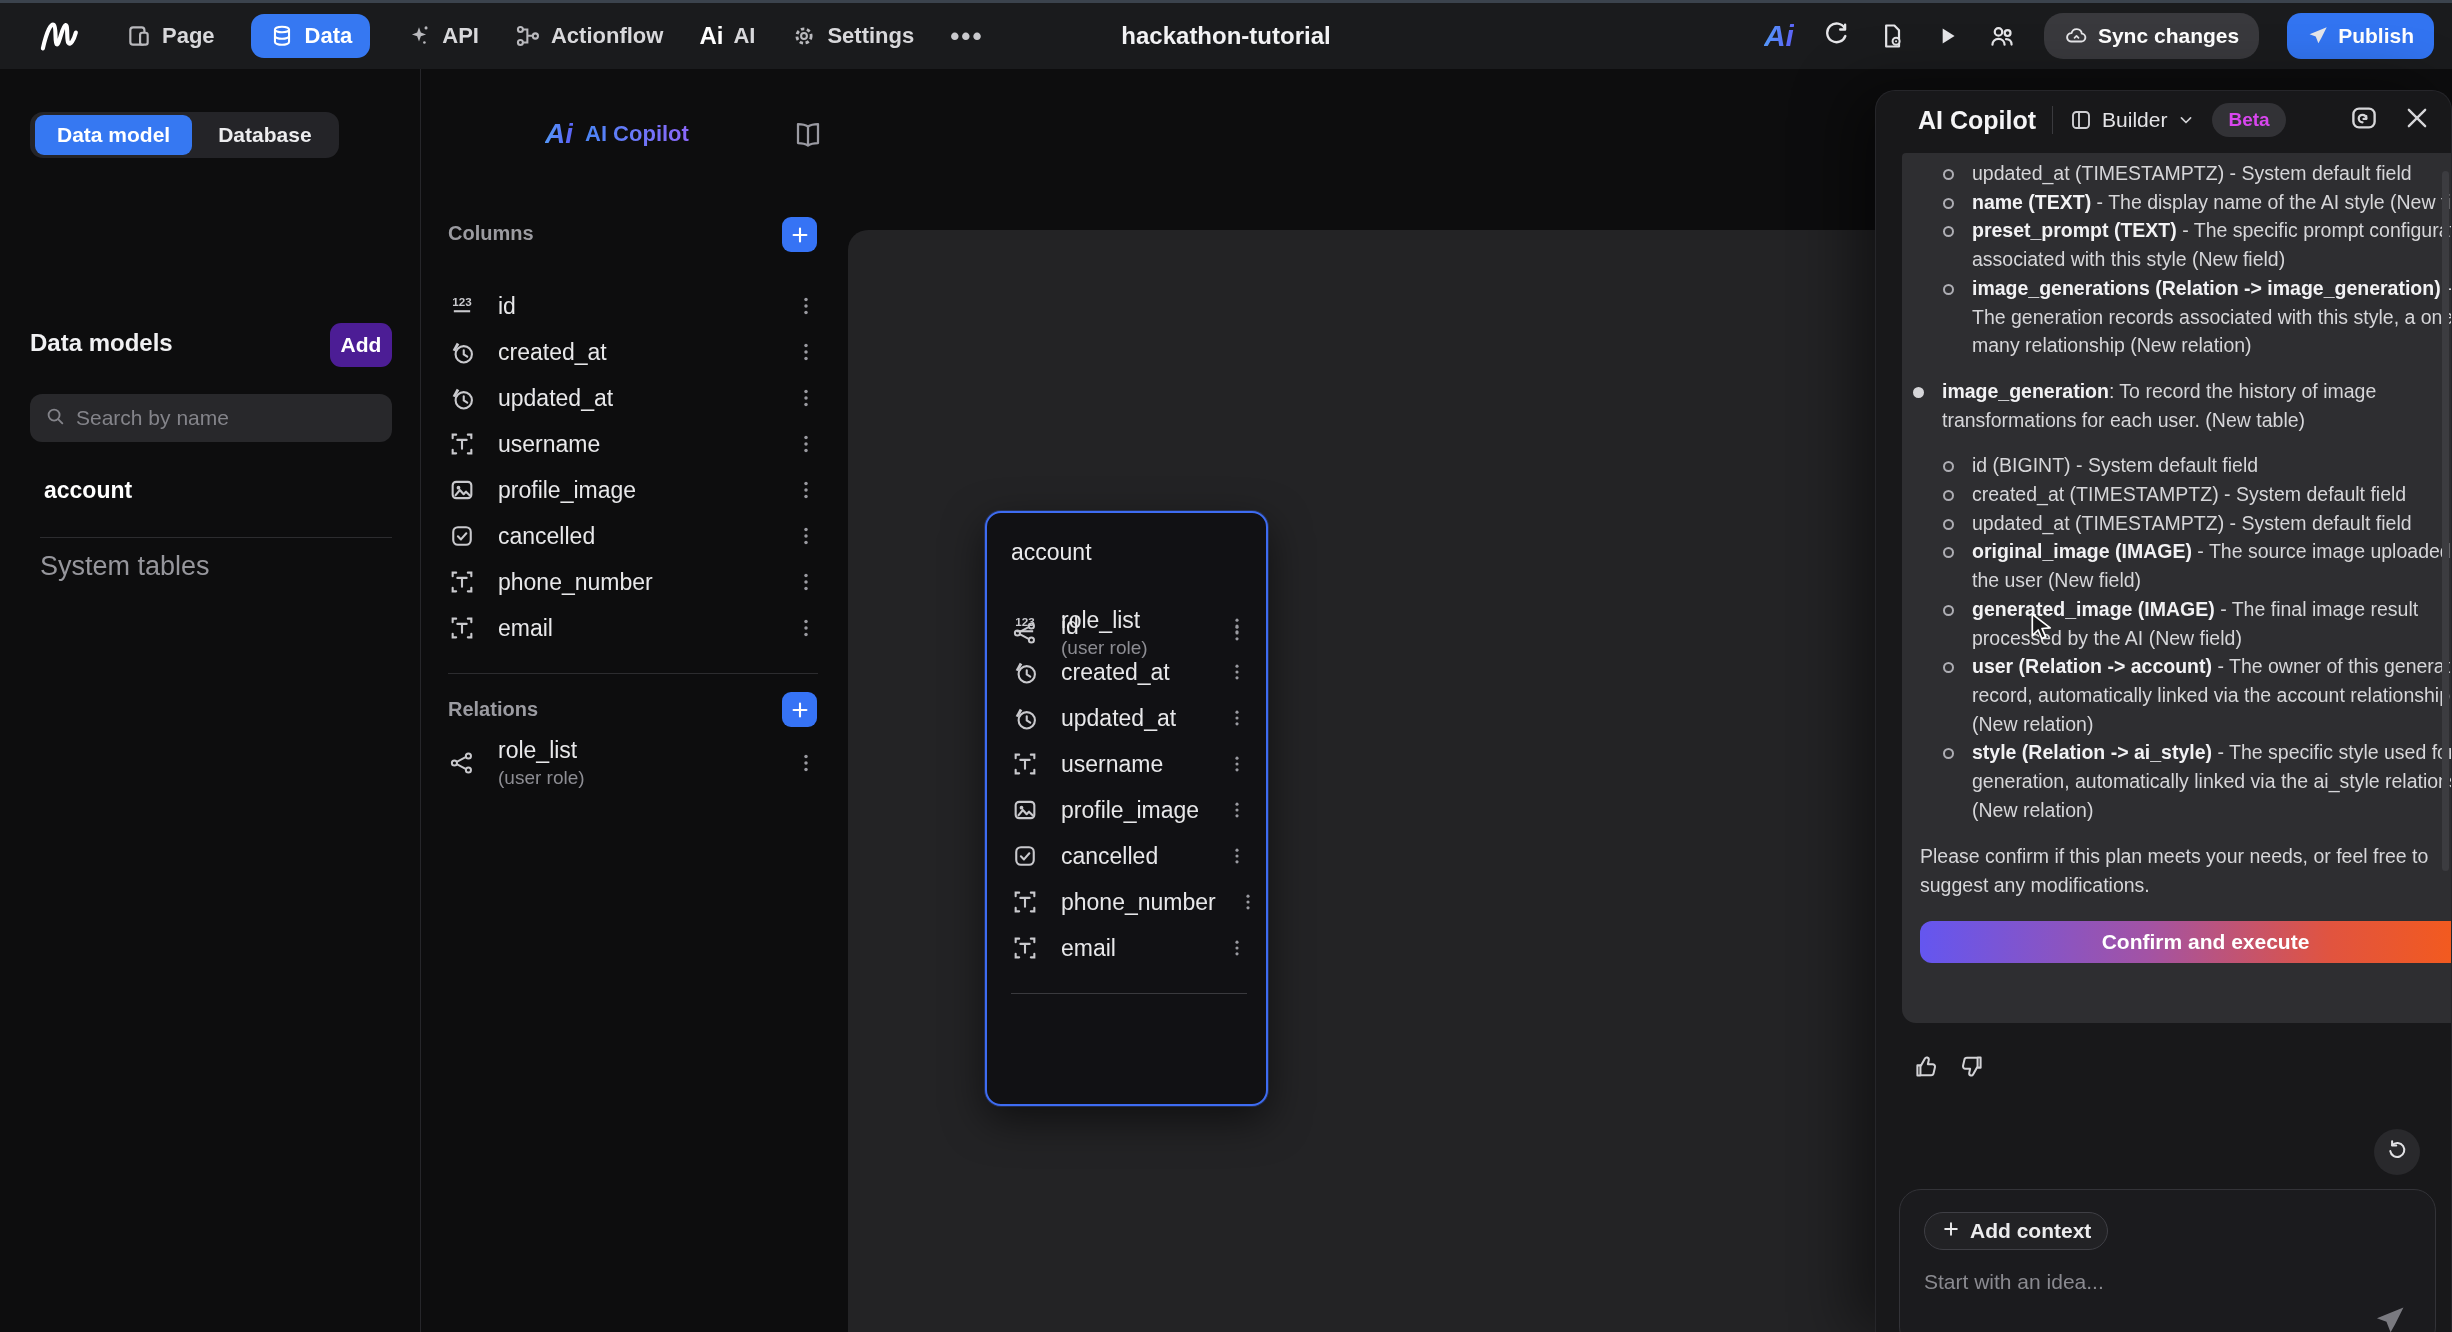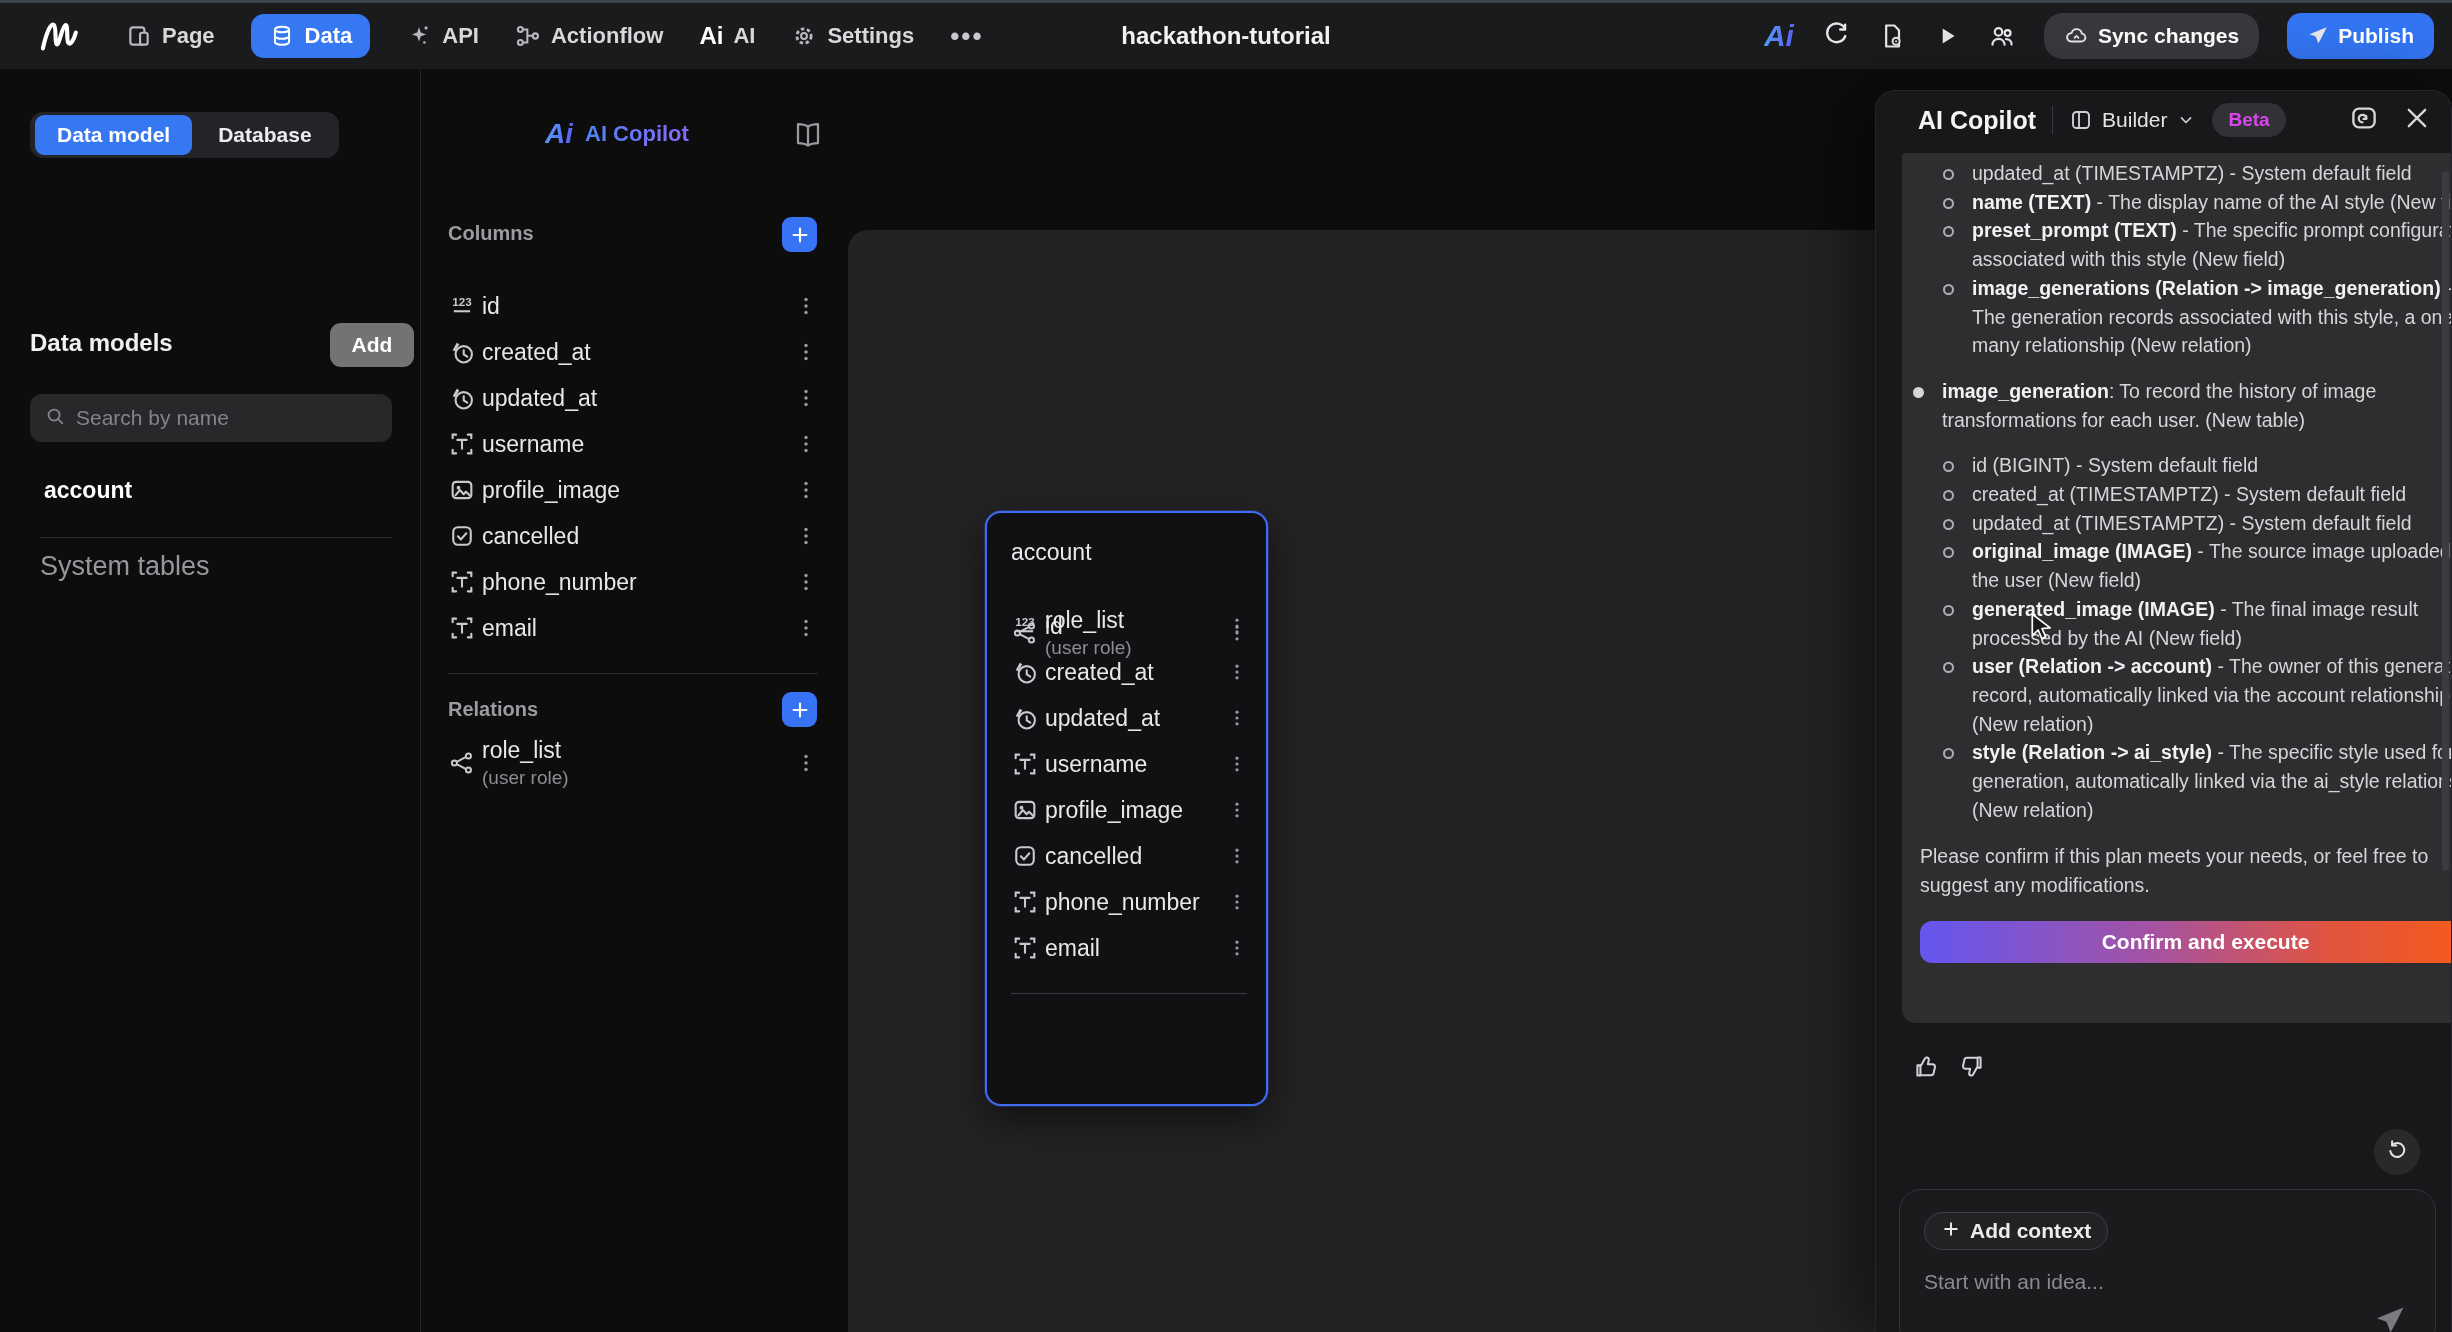--- a/index.html
+++ b/index.html
@@ -28,33 +28,33 @@
   .seg .pill { font-size:21px; font-weight:700; padding:8px 22px; border-radius:9px; color:#ececee; }
   .seg .pill.on { background:#3678f2; color:#fff; }
   .copilot-launch { position:absolute; left:545px; top:118px; display:flex; align-items:center; gap:12px; }
   .copilot-launch .label { font-size:22px; font-weight:700; background:linear-gradient(90deg,#4b86f7,#8b67f9); -webkit-background-clip:text; background-clip:text; color:transparent; }
   .book-btn { position:absolute; left:793px; top:120px; color:#9a9aa2; }
 
   
   .sidebar { position:absolute; left:0; top:69px; width:420px; bottom:0;margin-top:32px; }
   .vdiv { position:absolute; left:420px; top:69px; bottom:0; width:1px; background:#26262a; }
   .sb-head { position:absolute; left:30px; top:228px; color:#f1f1f3; font-size:24px; font-weight:700; }
-  .btn-add { position:absolute; left:330px; top:222px; width:84px; height:44px; background:#737373; border-radius:11px; color:#fff; font-size:21px; font-weight:600; display:flex; align-items:center; justify-content:center; }
+  .btn-add { position:absolute; left:330px; top:222px; width:62px; height:44px; background:#4c1d95; border-radius:11px; color:#fff; font-size:21px; font-weight:600; display:flex; align-items:center; justify-content:center; }
   .search { position:absolute; left:30px; top:293px; width:362px; height:48px; background:#28282b; border-radius:12px; display:flex; align-items:center; padding:0 14px; gap:10px; color:#84848a; }
   .search input { background:transparent; border:none; outline:none; color:#cfcfd4; font-size:21px; width:100%; font-family:"Liberation Sans", sans-serif; }
   .search input::placeholder { color:#84848a; }
   .model-item { position:absolute; left:44px; top:376px; color:#ffffff; font-size:23px; font-weight:700; }
   .sb-div { position:absolute; left:40px; top:436px; width:352px; height:1px; background:#2c2c2f; }
   .sys-tables { position:absolute; left:40px; top:450px; color:#96969c; font-size:27px; }
 
   
   .cp-header { position:absolute; left:448px; color:#9b9ba1; font-size:20px; font-weight:700; }
   .cp-plus { position:absolute; left:782px; width:35px; height:35px; background:#3673f5; border-radius:9px; color:#fff; display:flex; align-items:center; justify-content:center; }
   .rows { position:absolute; left:448px; width:369px; }
-  .frow { height:46px; display:flex; align-items:center; gap:6px; color:#e8e8ea; font-size:23px; }
+  .frow { height:46px; display:flex; align-items:center; gap:22px; color:#e8e8ea; font-size:23px; }
   .frow .ic { color:#c9c9cd; display:flex; flex:0 0 auto; }
   .frow .lbl { flex:1; }
   .frow .kebab { color:#9a9aa0; display:flex; }
   .frow.two { height:60px; }
   .frow .stack { flex:1; display:flex; flex-direction:column; gap:3px; }
   .frow .sub { color:#8d8d93; font-size:19px; }
   .cp-div { position:absolute; left:448px; top:673px; width:370px; height:1px; background:#2c2c2f; }
 
   
   .canvas { position:absolute; left:848px; top:230px; right:-40px; bottom:-40px; background:#232325; border-radius:20px; }

